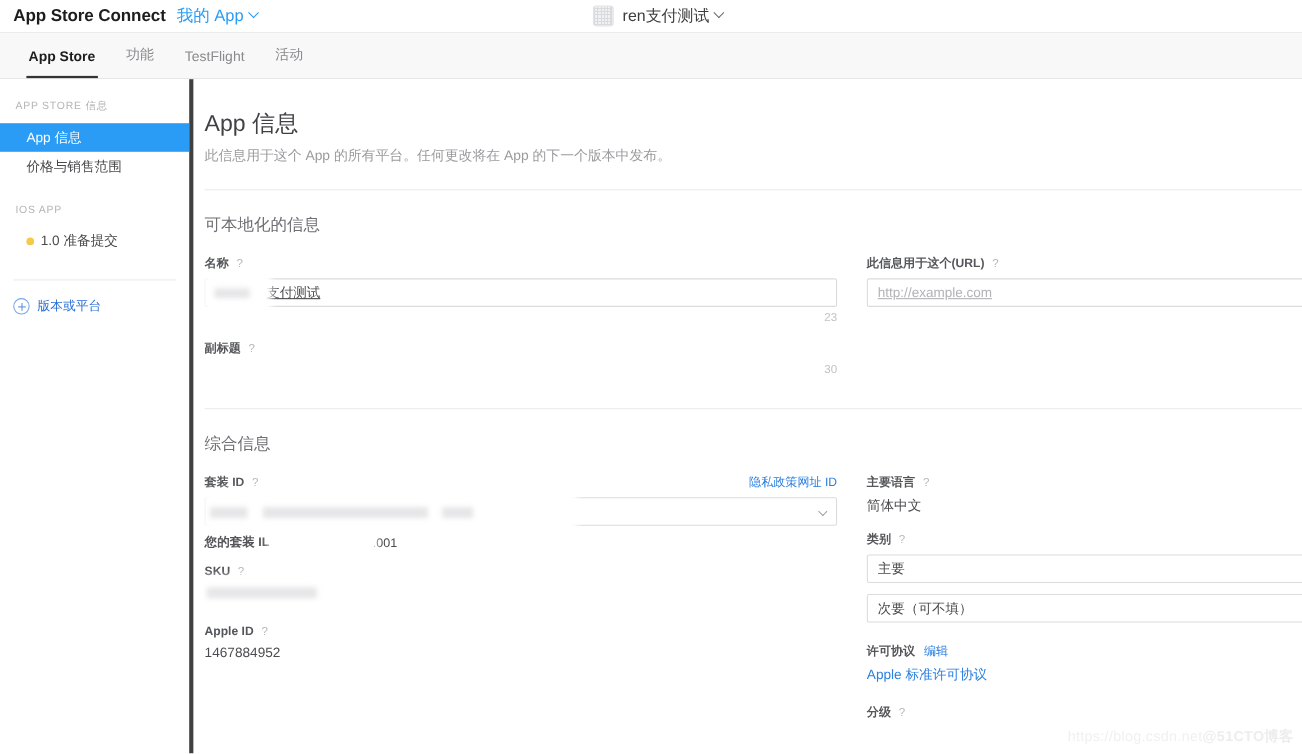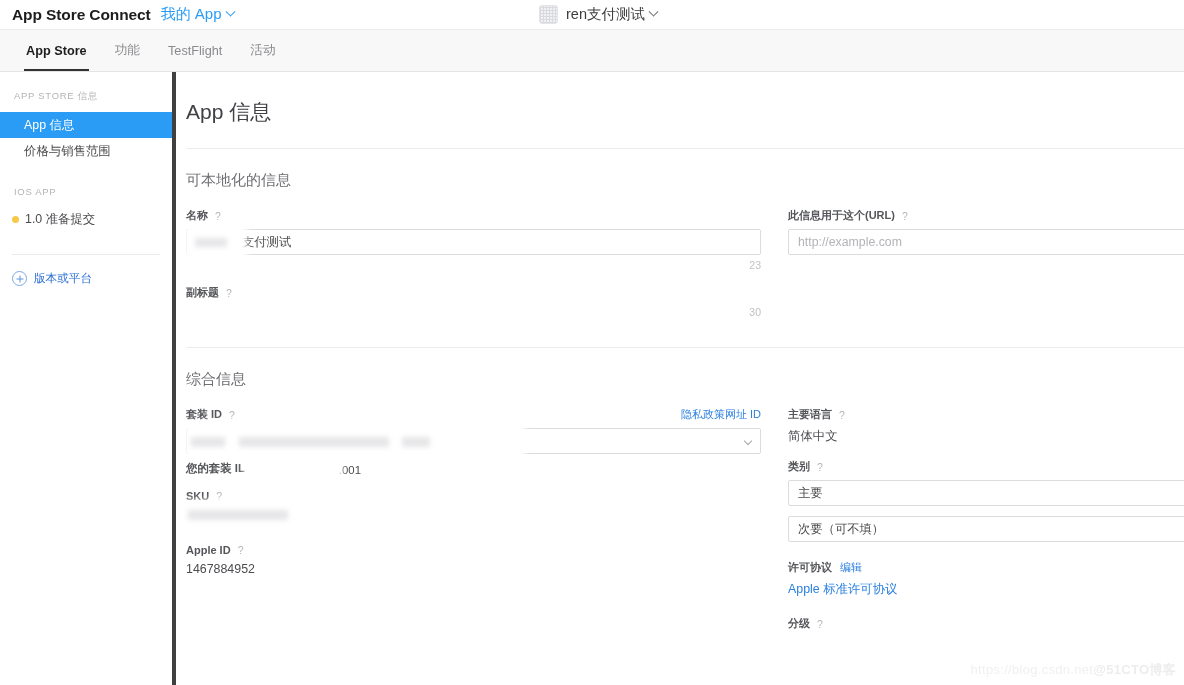--- a/index.html
+++ b/index.html
@@ -129,21 +129,21 @@
     align-items: center;
     padding: 0 14px 0 24px;
     font-size: 12.4px;
     color: #4a4a4d;
     cursor: pointer;
   }
   .side-item.selected {
     background: #2a9cf5;
     color: #ffffff;
   }
-  .side-item.version { padding-left: 12px; }
+  .side-item.version { }
   .dot {
     width: 7px; height: 7px;
     border-radius: 50%;
     background: #f7c948;
     margin-right: 6px;
     flex: none;
   }
   .side-sep {
     margin: 22px 12px 0 12px;
     border-top: 1px solid #ebebeb;
@@ -240,20 +240,21 @@
     height: 26px;
     border: 1px solid #dcdcdc;
     border-radius: 2px;
     background: #fff;
     display: flex;
     align-items: center;
     padding: 0 9px;
     font-size: 12.3px;
     color: #4a4a4d;
     cursor: text;
+    text-decoration: underline;
   }
   .fbox.placeholder { color: #b3b3b8; }
   .counter {
     text-align: right;
     font-size: 10.5px;
     color: #c2c2c6;
     margin-top: 4px;
   }
   .fselect {
     height: 26px;
@@ -383,20 +384,21 @@
 
       <div class="side-add">
         <span class="plus-circle"></span>
         <span>版本或平台</span>
       </div>
     </div>
 
     <div class="main">
 
       <h1 class="page-title">App 信息</h1>
+      <div class="page-sub">此信息用于这个 App 的所有平台。任何更改将在 App 的下一个版本中发布。</div>
       <div class="hr"></div>
 
       <div class="section-title">可本地化的信息</div>
 
       <div class="cols">
         <div class="col-left">
 
           <div class="flabel">
             <span>名称</span>
             <span class="q">?</span>

